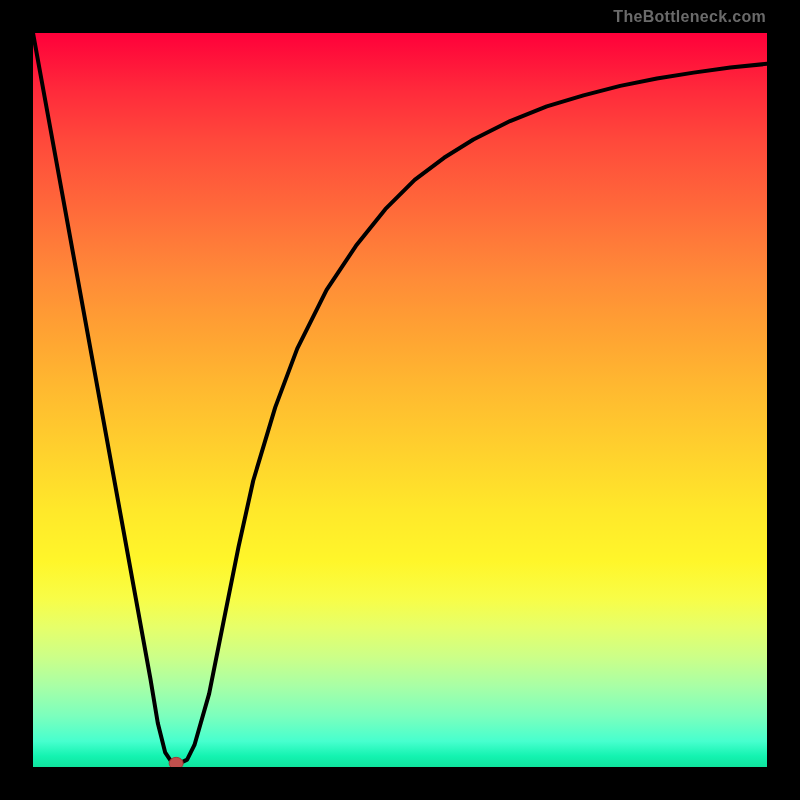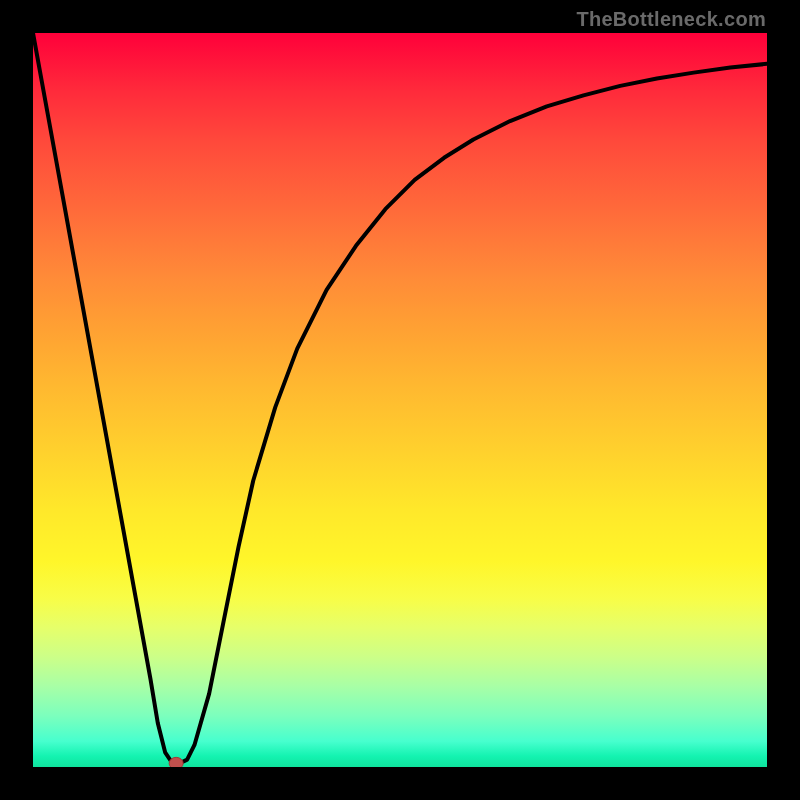--- a/index.html
+++ b/index.html
@@ -41,21 +41,21 @@
       #47ffce 96.5%,
       #14f3b1 98.5%,
       #0fe39d 100%
     );
   }
   .watermark {
     position: absolute;
     top: 8px;
     right: 34px;
     color: #6a6a6a;
-    font-size: 20px;
+    font-size: 16px;
     font-weight: 600;
     letter-spacing: 0.3px;
     user-select: none;
   }
   svg.curve {
     position: absolute;
     left: 0;
     top: 0;
     width: 734px;
     height: 734px;

